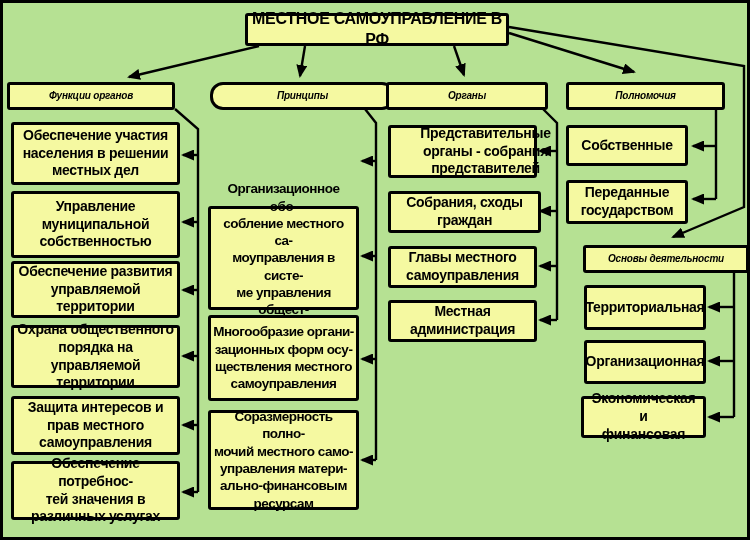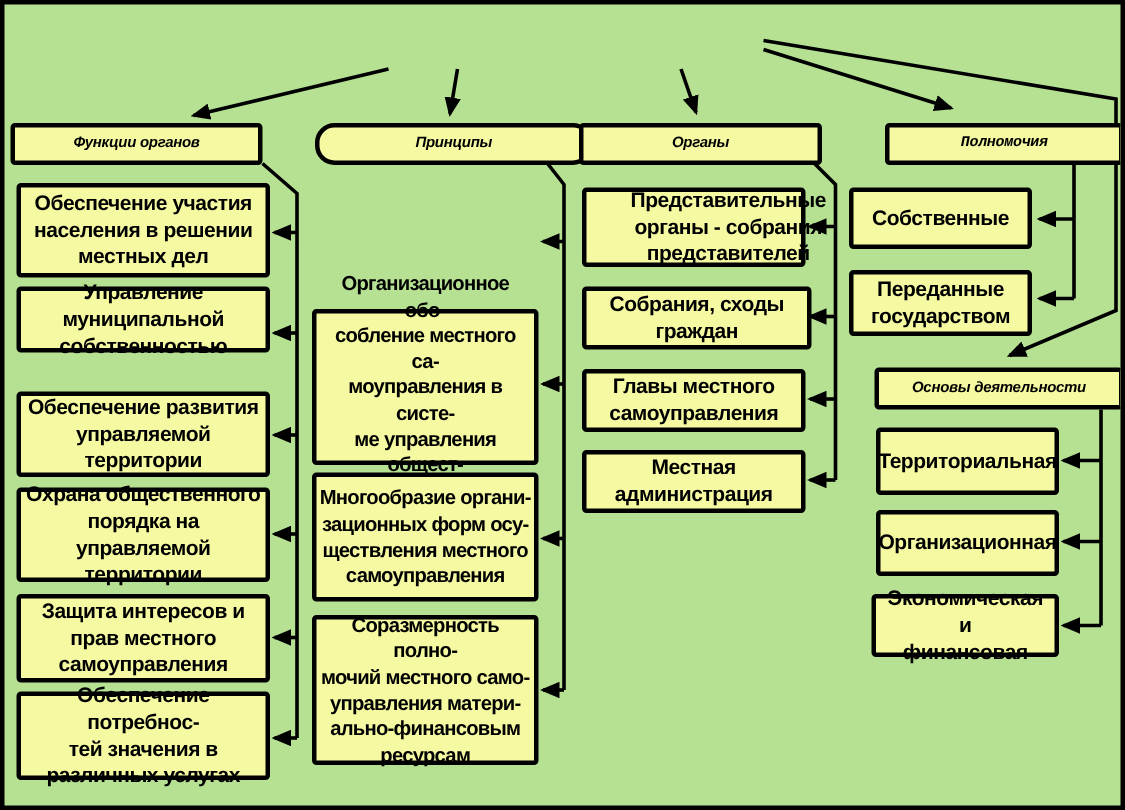--- a/index.html
+++ b/index.html
@@ -80,30 +80,31 @@
     <path d="M713,106 L713,196"></path>
     <path d="M713,143 L690,143" marker-end="url(#ah)"></path>
     <path d="M713,196 L690,196" marker-end="url(#ah)"></path>
 
     <path d="M731,270 L731,414"></path>
     <path d="M731,304 L706,304" marker-end="url(#ah)"></path>
     <path d="M731,358 L706,358" marker-end="url(#ah)"></path>
     <path d="M731,414 L706,414" marker-end="url(#ah)"></path>
   </svg>
 
+  <div class="box title" style="left:242px;top:10px;width:264px;height:33px;">МЕСТНОЕ САМОУПРАВЛЕНИЕ В РФ</div>
 
   <div class="box hdr" style="left:4px;top:79px;width:168px;height:28px;">Функции органов</div>
   <div class="box hdr" style="left:207px;top:79px;width:185px;height:28px;border-radius:13px;">Принципы</div>
   <div class="box hdr" style="left:383px;top:79px;width:162px;height:28px;">Органы</div>
-  <div class="box hdr" style="left:587px;top:79px;width:159px;height:28px;font-family:Liberation Mono, monospace;">Полномочия</div>
+  <div class="box hdr" style="left:563px;top:79px;width:159px;height:28px;">Полномочия</div>
 
   <div class="box body" style="left:8px;top:119px;width:169px;height:63px;">Обеспечение участия
 населения в решении
 местных дел</div>
-  <div class="box body" style="left:8px;top:188px;width:169px;height:44px;">Управление
+  <div class="box body" style="left:8px;top:188px;width:169px;height:67px;">Управление
 муниципальной
 собственностью</div>
   <div class="box body" style="left:8px;top:258px;width:169px;height:57px;">Обеспечение развития
 управляемой
 территории</div>
   <div class="box body" style="left:8px;top:322px;width:169px;height:63px;">Охрана общественного
 порядка на управляемой
 территории</div>
   <div class="box body" style="left:8px;top:393px;width:169px;height:59px;">Защита интересов и
 прав местного

